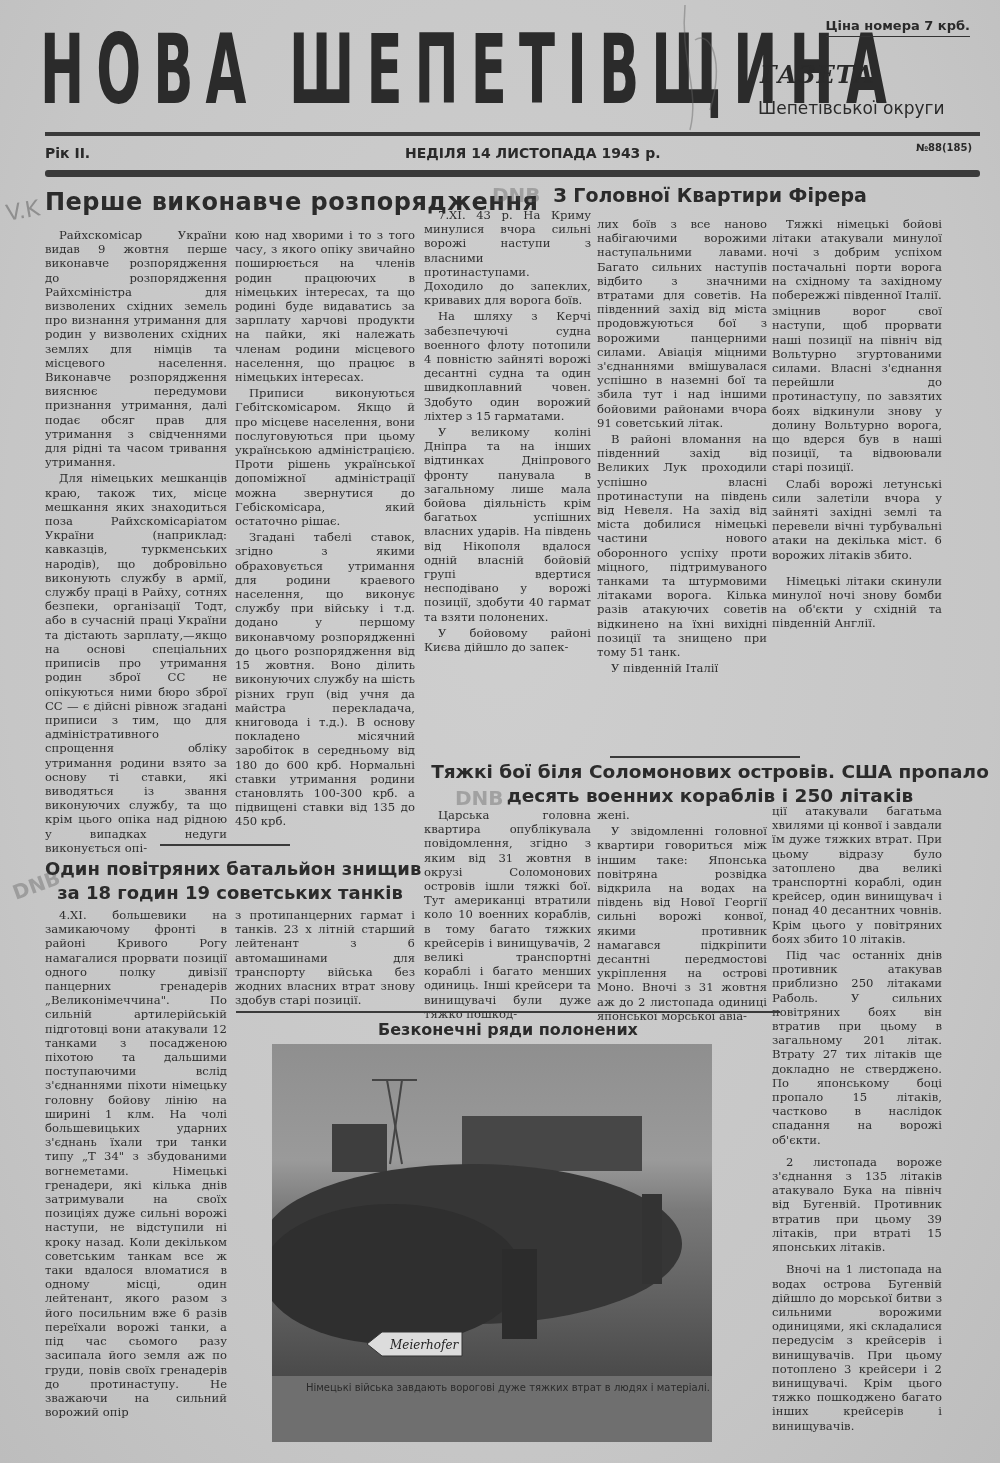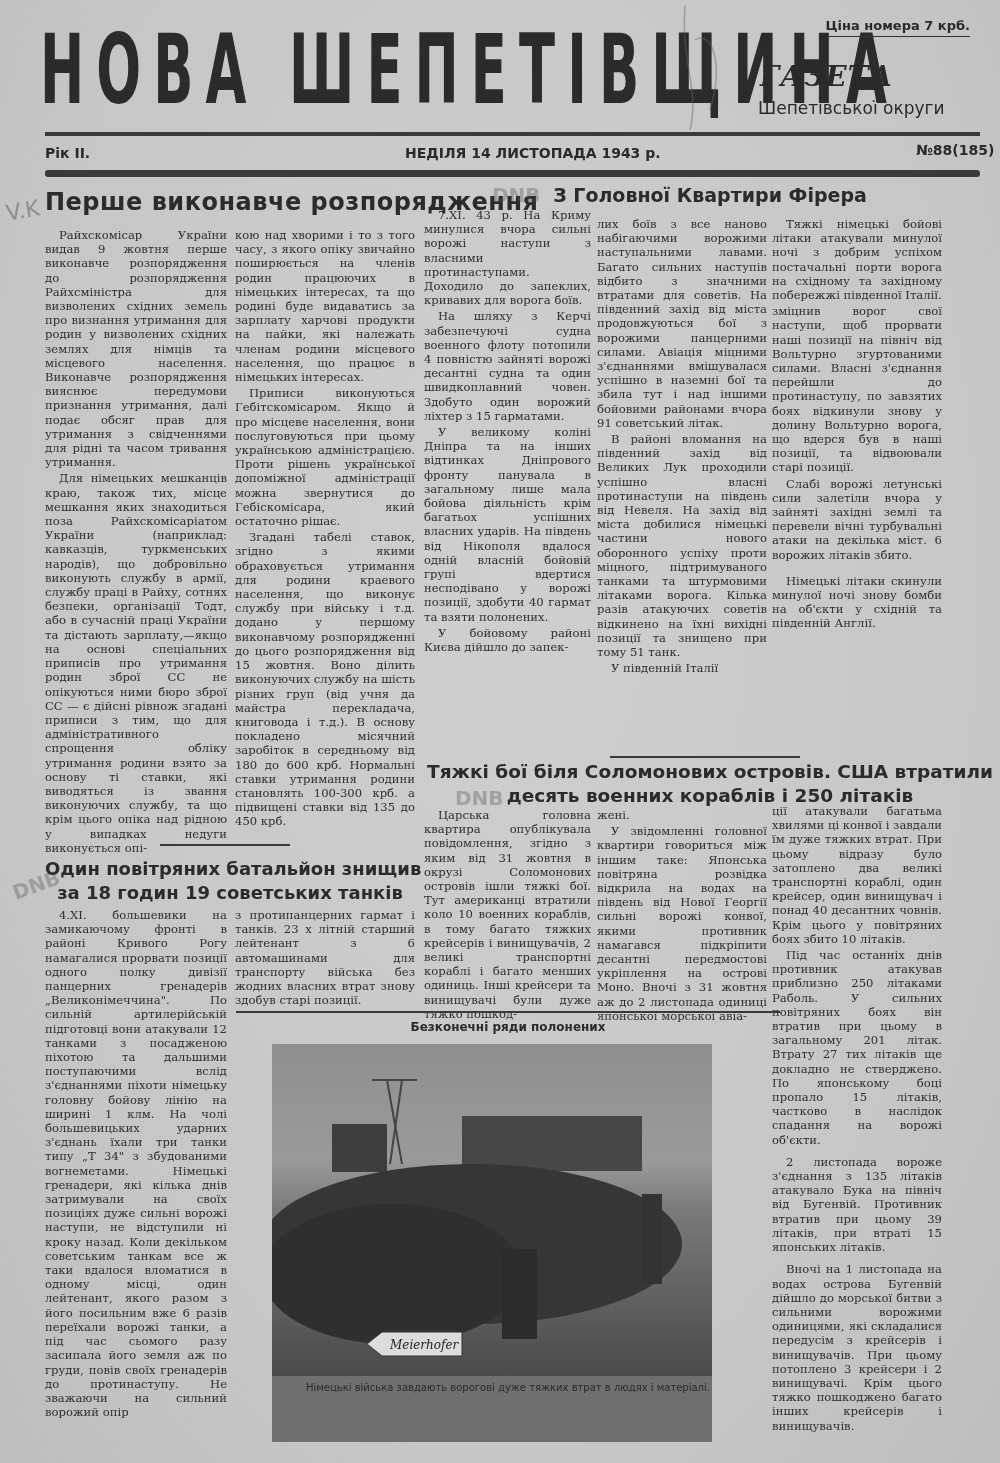--- a/index.html
+++ b/index.html
@@ -16,21 +16,21 @@
   .masthead-title {
     left: 40px; top: 20px; width: 680px; height: 100px;
     font-family: "DejaVu Sans", sans-serif; font-weight: bold;
     font-size: 96px; line-height: 100px; letter-spacing: 22px;
     color: #2b2b2b; transform: scaleX(0.55); transform-origin: left top;
     white-space: nowrap;
   }
   .price { right: 30px; top: 18px; font-family: "DejaVu Sans", sans-serif; font-weight: bold;
     font-size: 13px; border-bottom: 1px solid #333; padding-bottom: 3px; color:#2a2a2a; }
   .gazeta { left: 760px; top: 60px; font-family: "DejaVu Serif", serif; font-style: italic; font-weight: bold;
-    font-size: 28px; letter-spacing: 1px; }
+    font-size: 24px; letter-spacing: 1px; }
   .okrug { left: 758px; top: 98px; font-family: "DejaVu Sans", sans-serif; font-size: 17px; }
   .rule { background: #3a3a3a; }
   .dateline { font-family: "DejaVu Sans", sans-serif; font-weight: bold; font-size: 14px; color:#2a2a2a; }
   .head { font-family: "DejaVu Sans", sans-serif; font-weight: bold; color: #2b2b2b; text-align: center; white-space: nowrap; }
   .col { font-family: "DejaVu Serif", serif; font-size: 11.6px; line-height: 14.2px; text-align: justify; color:#2e2e2e; }
   .col p { margin: 0; text-indent: 14px; }
   .col p + p { margin-top: 2px; }
   .photo { background: #6f6f6f; overflow: hidden; }
   .caption { font-family: "DejaVu Sans", sans-serif; font-size: 10px; color:#2a2a2a; text-align:center; white-space:nowrap; }
   .stamp { font-family: "DejaVu Sans", sans-serif; font-weight: bold; color: rgba(80,80,80,0.35); font-size: 20px; }
@@ -46,21 +46,21 @@
   <div class="abs gazeta">ГАЗЕТА</div>
   <div class="abs okrug">Шепетівської округи</div>
   <div class="abs pencil" style="left:6px; top:198px; transform:rotate(-10deg);">V.K</div>
   <svg class="abs" style="left:640px; top:0px;" width="150" height="140">
     <path d="M45 5 C 40 60, 60 90, 50 130 M55 40 C 70 30, 85 60, 70 110" stroke="rgba(100,100,100,0.45)" stroke-width="1.5" fill="none"></path>
   </svg>
 
   <div class="abs rule" style="left:45px; top:132px; width:935px; height:4px;"></div>
   <div class="abs dateline" style="left:45px; top:145px;">Рік II.</div>
   <div class="abs dateline" style="left:405px; top:145px;">НЕДІЛЯ 14 ЛИСТОПАДА 1943 р.</div>
-  <div class="abs dateline" style="left:916px; top:142px; font-size:14px;">№88(185)</div>
+  <div class="abs dateline" style="left:916px; top:142px; font-size:10px;">№88(185)</div>
   <div class="abs rule" style="left:45px; top:170px; width:935px; height:7px; border-radius:3px;"></div>
 
   <div class="abs head" style="left:45px; top:188px; width:370px; font-size:24px; letter-spacing:0.5px;">Перше виконавче розпорядження</div>
   <div class="abs col" style="left:45px; top:228px; width:182px;">
     <p>Райхскомісар України видав 9 жовтня перше виконавче розпорядження до розпорядження Райхсміністра для визволених східних земель про визнання утримання для родин у визволених східних землях для німців та місцевого населення. Виконавче розпорядження вияснює передумови признання утримання, далі подає обсяг прав для утримання з свідченнями для рідні та часом тривання утримання.</p>
     <p>Для німецьких мешканців краю, також тих, місце мешкання яких знаходиться поза Райхскомісаріатом України (наприклад: кавказців, туркменських народів), що добровільно виконують службу в армії, службу праці в Райху, сотнях безпеки, організації Тодт, або в сучасній праці України та дістають зарплату,—якщо на основі спеціальних приписів про утримання родин зброї СС не опікуються ними бюро зброї СС — є дійсні рівнож згадані приписи з тим, що для адміністративного спрощення обліку утримання родини взято за основу ті ставки, які виводяться із звання виконуючих службу, та що крім цього опіка над рідною у випадках недуги виконується опі-</p>
   </div>
   <div class="abs col" style="left:235px; top:228px; width:180px;">
     <p style="text-indent:0">кою над хворими і то з того часу, з якого опіку звичайно поширюється на членів родин працюючих в німецьких інтересах, та що родині буде видаватись за зарплату харчові продукти на пайки, які належать членам родини місцевого населення, що працює в німецьких інтересах.</p>
     <p>Приписи виконуються Гебітскомісаром. Якщо й про місцеве населення, вони послуговуються при цьому українською адміністрацією. Проти рішень української допоміжної адміністрації можна звернутися до Гебіскомісара, який остаточно рішає.</p>
@@ -84,21 +84,21 @@
   <div class="abs col" style="left:772px; top:217px; width:170px;">
     <p>Тяжкі німецькі бойові літаки атакували минулої ночі з добрим успіхом постачальні порти ворога на східному та західному побережжі південної Італії.</p>
     <p style="text-indent:0">зміцнив ворог свої наступи, щоб прорвати наші позиції на північ від Вольтурно згуртованими силами. Власні з'єднання перейшли до протинаступу, по завзятих боях відкинули знову у долину Вольтурно ворога, що вдерся був в наші позиції, та відвоювали старі позиції.</p>
     <p>Слабі ворожі летунські сили залетіли вчора у зайняті західні землі та перевели вічні турбувальні атаки на декілька міст. 6 ворожих літаків збито.</p>
     <p style="margin-top:12px">Німецькі літаки скинули минулої ночі знову бомби на об'єкти у східній та південній Англії.</p>
   </div>
   <div class="abs rule" style="left:610px; top:756px; width:190px; height:2px;"></div>
 
   <div class="abs stamp" style="left:455px; top:786px;">DNB</div>
   <div class="abs head" style="left:420px; top:760px; width:580px; font-size:18.5px; line-height:24px;">
-    <div>Тяжкі бої біля Соломонових островів. США втратили</div>
+    <div>Тяжкі бої біля Соломонових островів. США пропало</div>
     <div>десять военних кораблів і 250 літаків</div>
   </div>
   <div class="abs col" style="left:424px; top:808px; width:167px;">
     <p>Царська головна квартира опублікувала повідомлення, згідно з яким від 31 жовтня в окрузі Соломонових островів ішли тяжкі бої. Тут американці втратили коло 10 военних кораблів, в тому багато тяжких крейсерів і винищувачів, 2 великі транспортні кораблі і багато менших одиниць. Інші крейсери та винищувачі були дуже тяжко пошкод-</p>
   </div>
   <div class="abs col" style="left:597px; top:808px; width:170px;">
     <p style="text-indent:0">жені.</p>
     <p>У звідомленні головної квартири говориться між іншим таке: Японська повітряна розвідка відкрила на водах на південь від Нової Георгії сильні ворожі конвої, якими противник намагався підкріпити десантні передмостові укріплення на острові Моно. Вночі з 31 жовтня аж до 2 листопада одиниці японської морської авіа-</p>
   </div>
   <div class="abs col" style="left:772px; top:804px; width:170px;">
@@ -114,21 +114,21 @@
     <div>Один повітряних батальйон знищив</div>
     <div>за 18 годин 19 советських танків</div>
   </div>
   <div class="abs col" style="left:45px; top:908px; width:182px;">
     <p>4.XI. большевики на замикаючому фронті в районі Кривого Рогу намагалися прорвати позиції одного полку дивізії панцерних гренадерів „Великонімеччина". По сильній артилерійській підготовці вони атакували 12 танками з посадженою піхотою та дальшими поступаючими вслід з'єднаннями піхоти німецьку головну бойову лінію на ширині 1 клм. На чолі большевицьких ударних з'єднань їхали три танки типу „Т 34" з збудованими вогнеметами. Німецькі гренадери, які кілька днів затримували на своїх позиціях дуже сильні ворожі наступи, не відступили ні кроку назад. Коли декільком советським танкам все ж таки вдалося вломатися в одному місці, один лейтенант, якого разом з його посильним вже 6 разів переїхали ворожі танки, а під час сьомого разу засипала його земля аж по груди, повів своїх гренадерів до протинаступу. Не зважаючи на сильний ворожий опір</p>
   </div>
   <div class="abs col" style="left:235px; top:908px; width:180px;">
     <p style="text-indent:0">з протипанцерних гармат і танків. 23 х літній старший лейтенант з 6 автомашинами для транспорту війська без жодних власних втрат знову здобув старі позиції.</p>
   </div>
 
-  <div class="abs head" style="left:236px; top:1020px; width:544px; font-size:12px;">Безконечні ряди полонених</div>
+  <div class="abs head" style="left:236px; top:1020px; width:544px; font-size:16px;">Безконечні ряди полонених</div>
   <div class="abs photo" style="left:272px; top:1044px; width:440px; height:398px;">
     <svg width="440" height="332">
       <defs>
         <linearGradient id="sky" x1="0" y1="0" x2="0" y2="1">
           <stop offset="0" stop-color="#8f8f8f"></stop>
           <stop offset="0.35" stop-color="#9a9a9a"></stop>
           <stop offset="0.5" stop-color="#7a7a7a"></stop>
           <stop offset="1" stop-color="#4a4a4a"></stop>
         </linearGradient>
       </defs>

